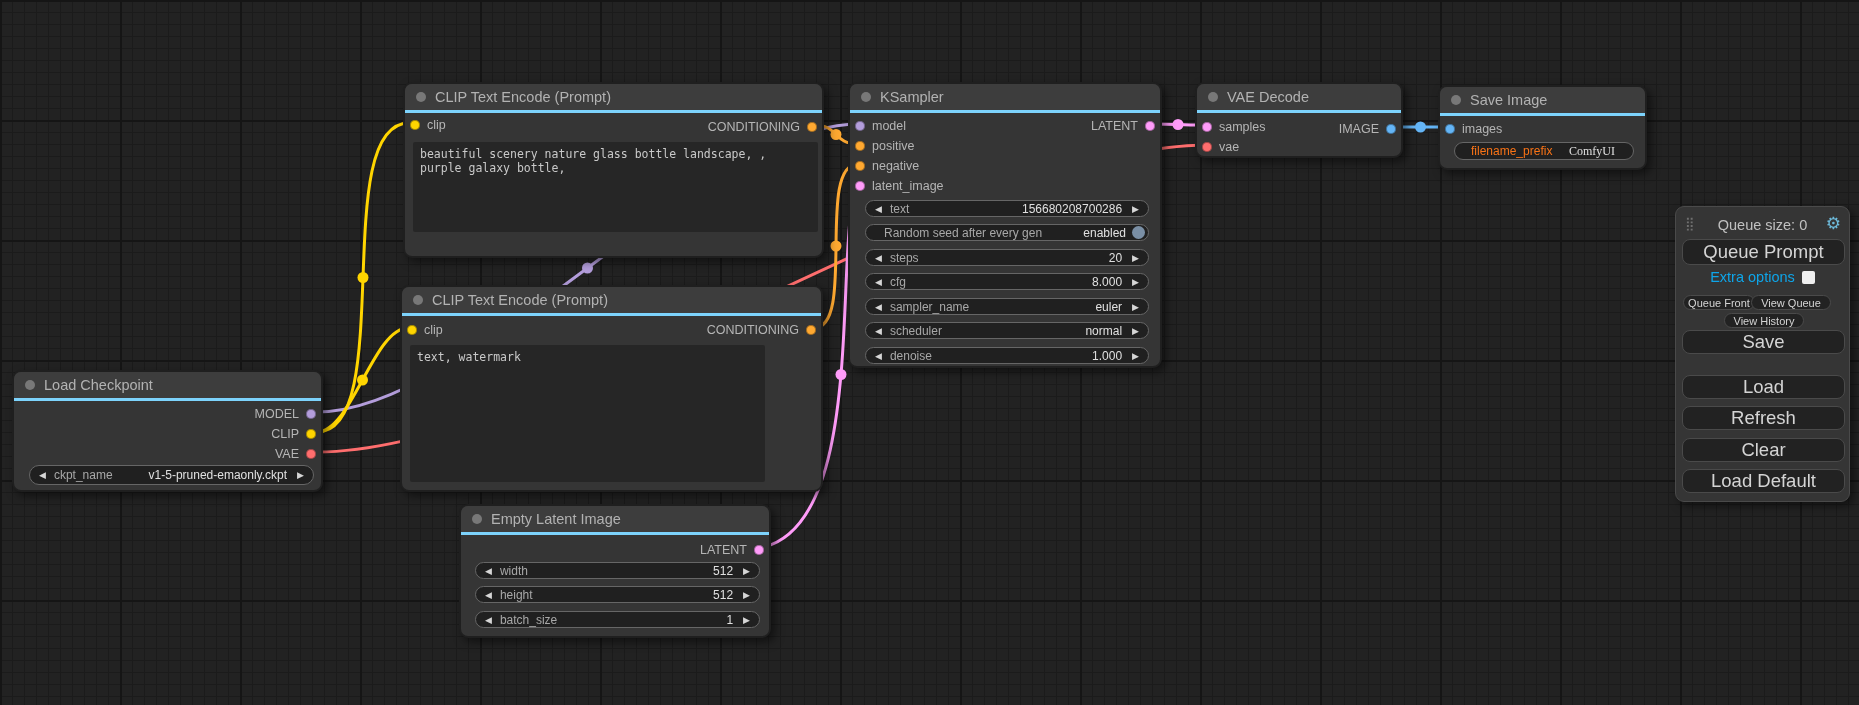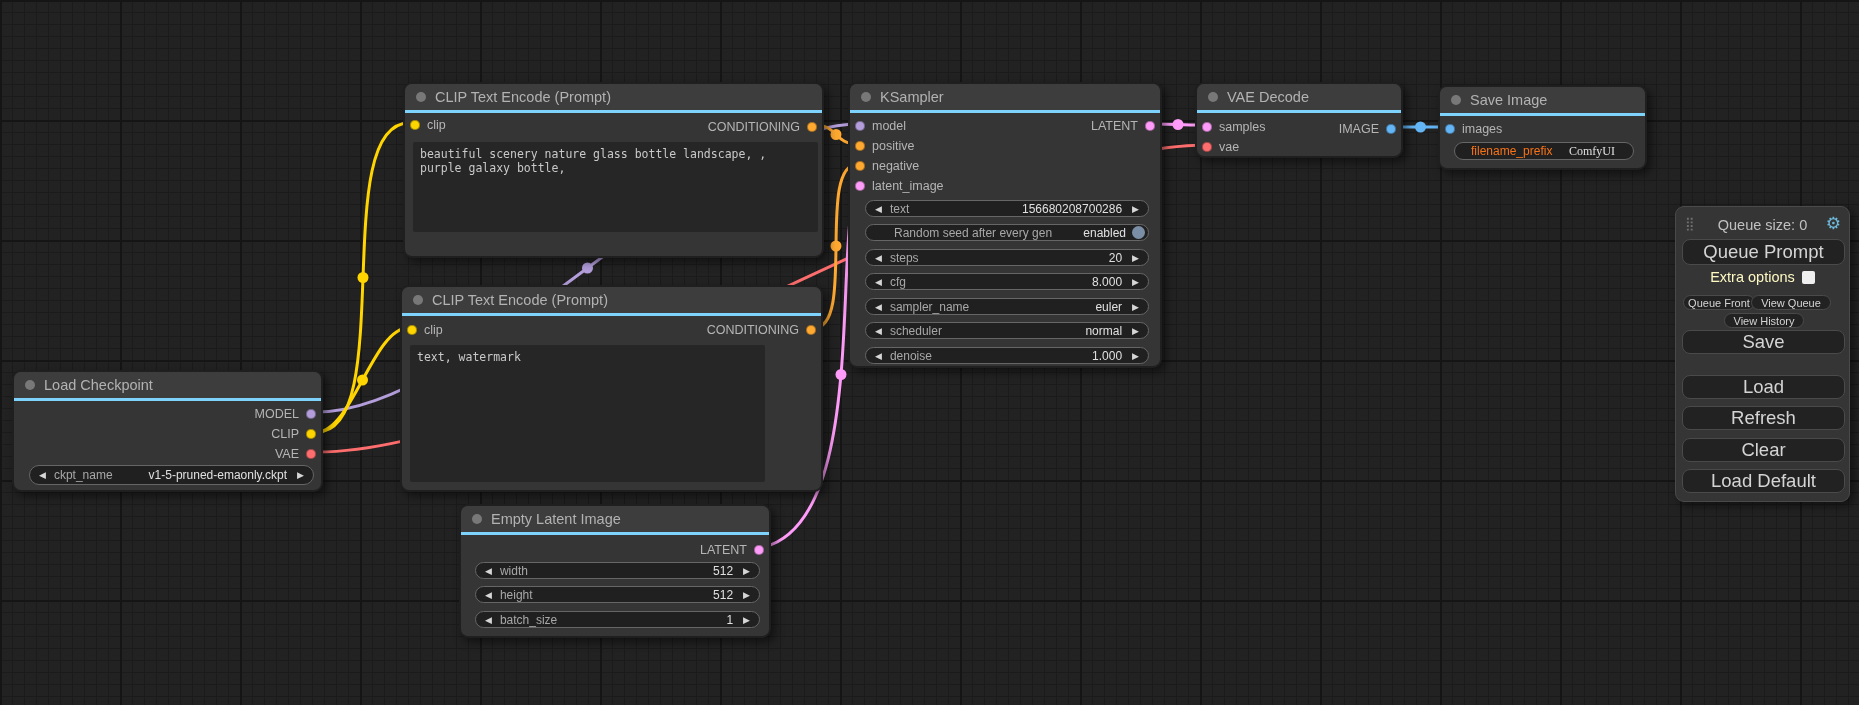--- a/index.html
+++ b/index.html
@@ -34,21 +34,21 @@
   .widget{
     position:absolute;box-sizing:border-box;display:flex;align-items:center;
     background:#202020;border:1px solid #666;border-radius:10px;
     font-size:12px;color:#a8a8a8;overflow:hidden;white-space:nowrap;
   }
   .widget .arrow{color:#d6d6d6;font-size:9px;flex:0 0 auto;}
   .widget .arrow.l{margin-left:9px;}
   .widget .arrow.r{margin-right:9px;}
   .widget .wlabel{margin-left:8px;color:#a8a8a8;}
   .widget .wvalue{margin-left:auto;margin-right:10px;color:#e0e0e0;}
-  .widget.toggle .wlabel{margin-left:28px;}
+  .widget.toggle .wlabel{margin-left:18px;}
   .widget.toggle .wvalue{margin-right:6px;}
   .toggle-dot{width:13px;height:13px;border-radius:50%;background:#7a8fa5;margin-right:3px;flex:0 0 auto;}
   .widget.plain .wlabel{margin-left:16px;color:#f97316;}
   .widget.plain .wvalue{margin-right:18px;font-family:Liberation Serif, serif;}
   .node .textarea{
     position:absolute;box-sizing:border-box;background:#262626;border-radius:2px;
     color:#c9c9c9;font-family:"DejaVu Sans Mono",monospace;font-size:11.5px;line-height:1.25;
     padding:5px 7px;white-space:pre-wrap;overflow:hidden;
   }
 
@@ -63,21 +63,21 @@
   .queue-size{position:absolute;left:0;width:100%;text-align:center;color:#c0c0c0;font-size:14.5px;top:2px;}
   .gear{position:absolute;right:8px;top:0px;color:#6db9d9;font-size:17px;line-height:18px;}
   .qp-btn{
     position:absolute;left:6px;width:163px;box-sizing:border-box;
     background:#222;border:1px solid #4a4a4a;border-radius:8px;
     color:#d4d4d4;display:flex;align-items:center;justify-content:center;
     font-family:"Liberation Sans",sans-serif;
   }
   .qp-big{height:24px;font-size:18.5px;}
   .qp-small{font-size:11px;height:15px;border-radius:9px;}
-  .extra-row{position:absolute;top:62px;left:0;width:100%;display:flex;align-items:center;justify-content:center;gap:7px;color:#fef9c3;font-size:14.5px;}
+  .extra-row{position:absolute;top:62px;left:0;width:100%;display:flex;align-items:center;justify-content:center;gap:7px;color:#0ea5e9;font-size:14.5px;}
   .checkbox{width:13px;height:13px;background:#efefef;border-radius:2px;display:inline-block;}
 </style>
 </head>
 <body>
 
 <svg id="wires" width="1859" height="705">
     <path d="M 317 412 C 470.22063340164084 412, 704.7793665983592 124, 858 124" stroke="#b39ddb" stroke-width="3" fill="none"></path>
     <circle cx="587.5" cy="268" r="5.5" fill="#b39ddb"></circle>
     <path d="M 317 432 C 397.6012561936847 432, 328.3987438063153 123, 409 123" stroke="#ffd500" stroke-width="3" fill="none"></path>
     <circle cx="363" cy="277.5" r="5.5" fill="#ffd500"></circle>

